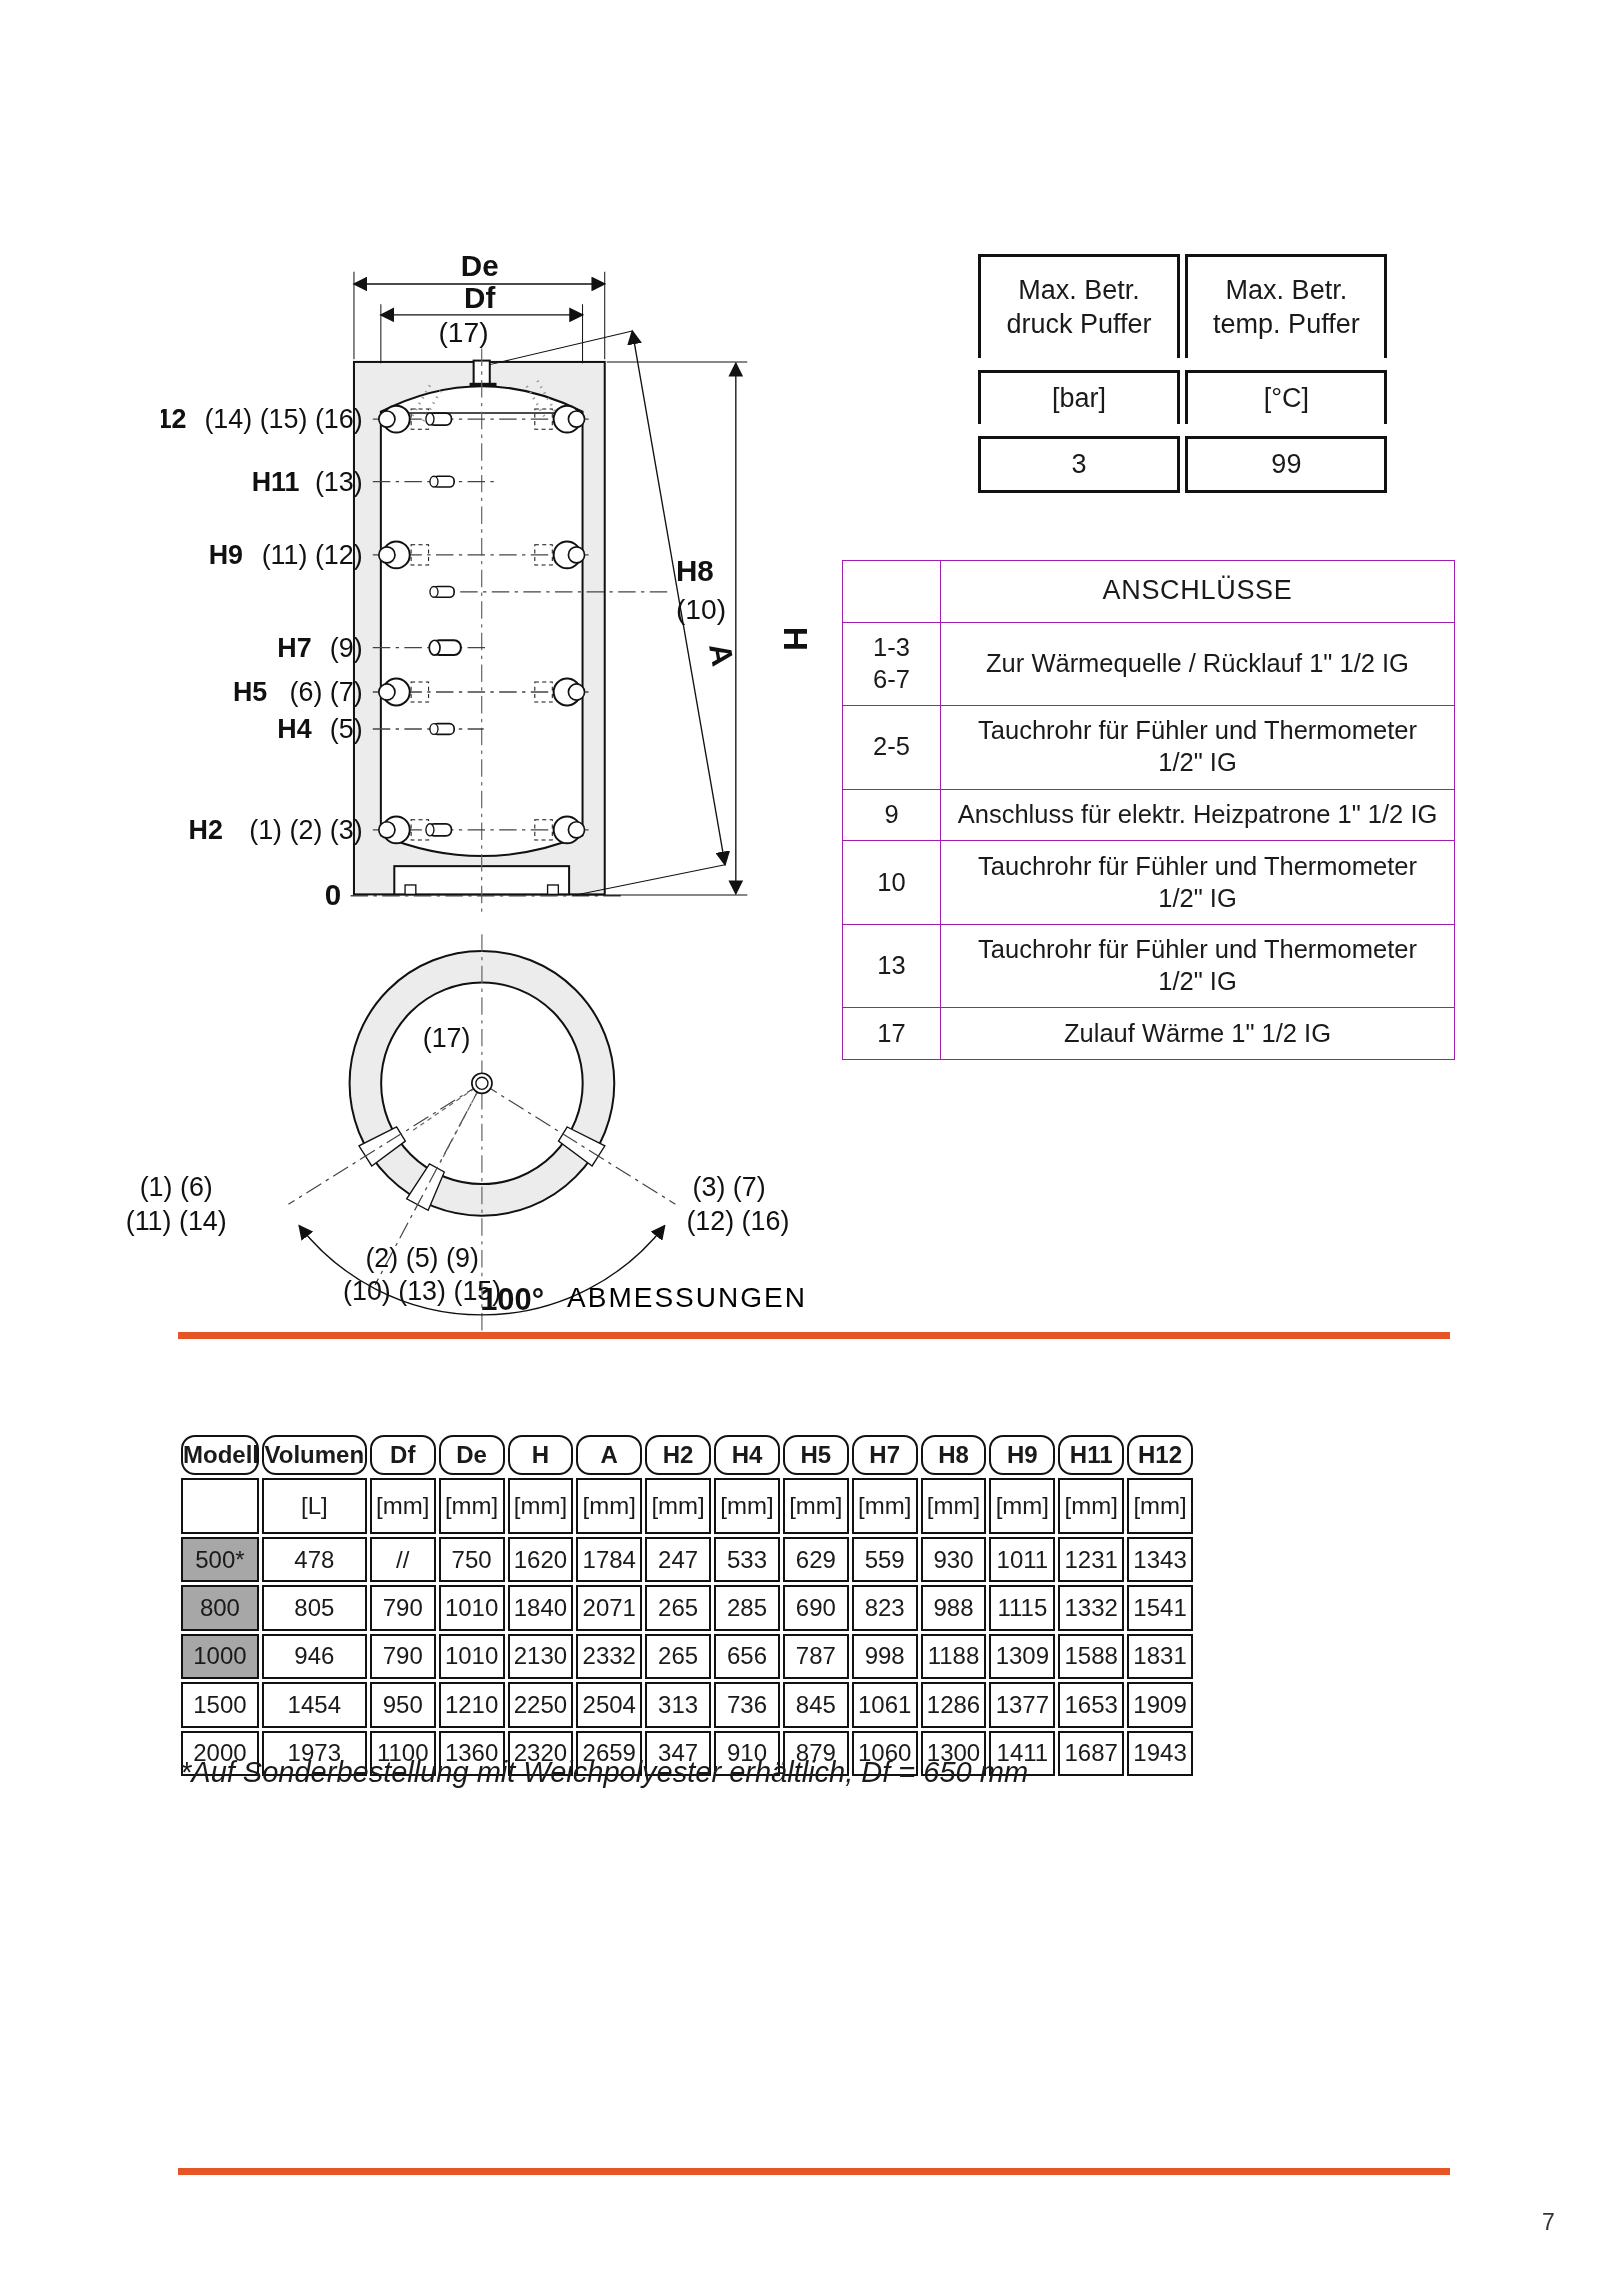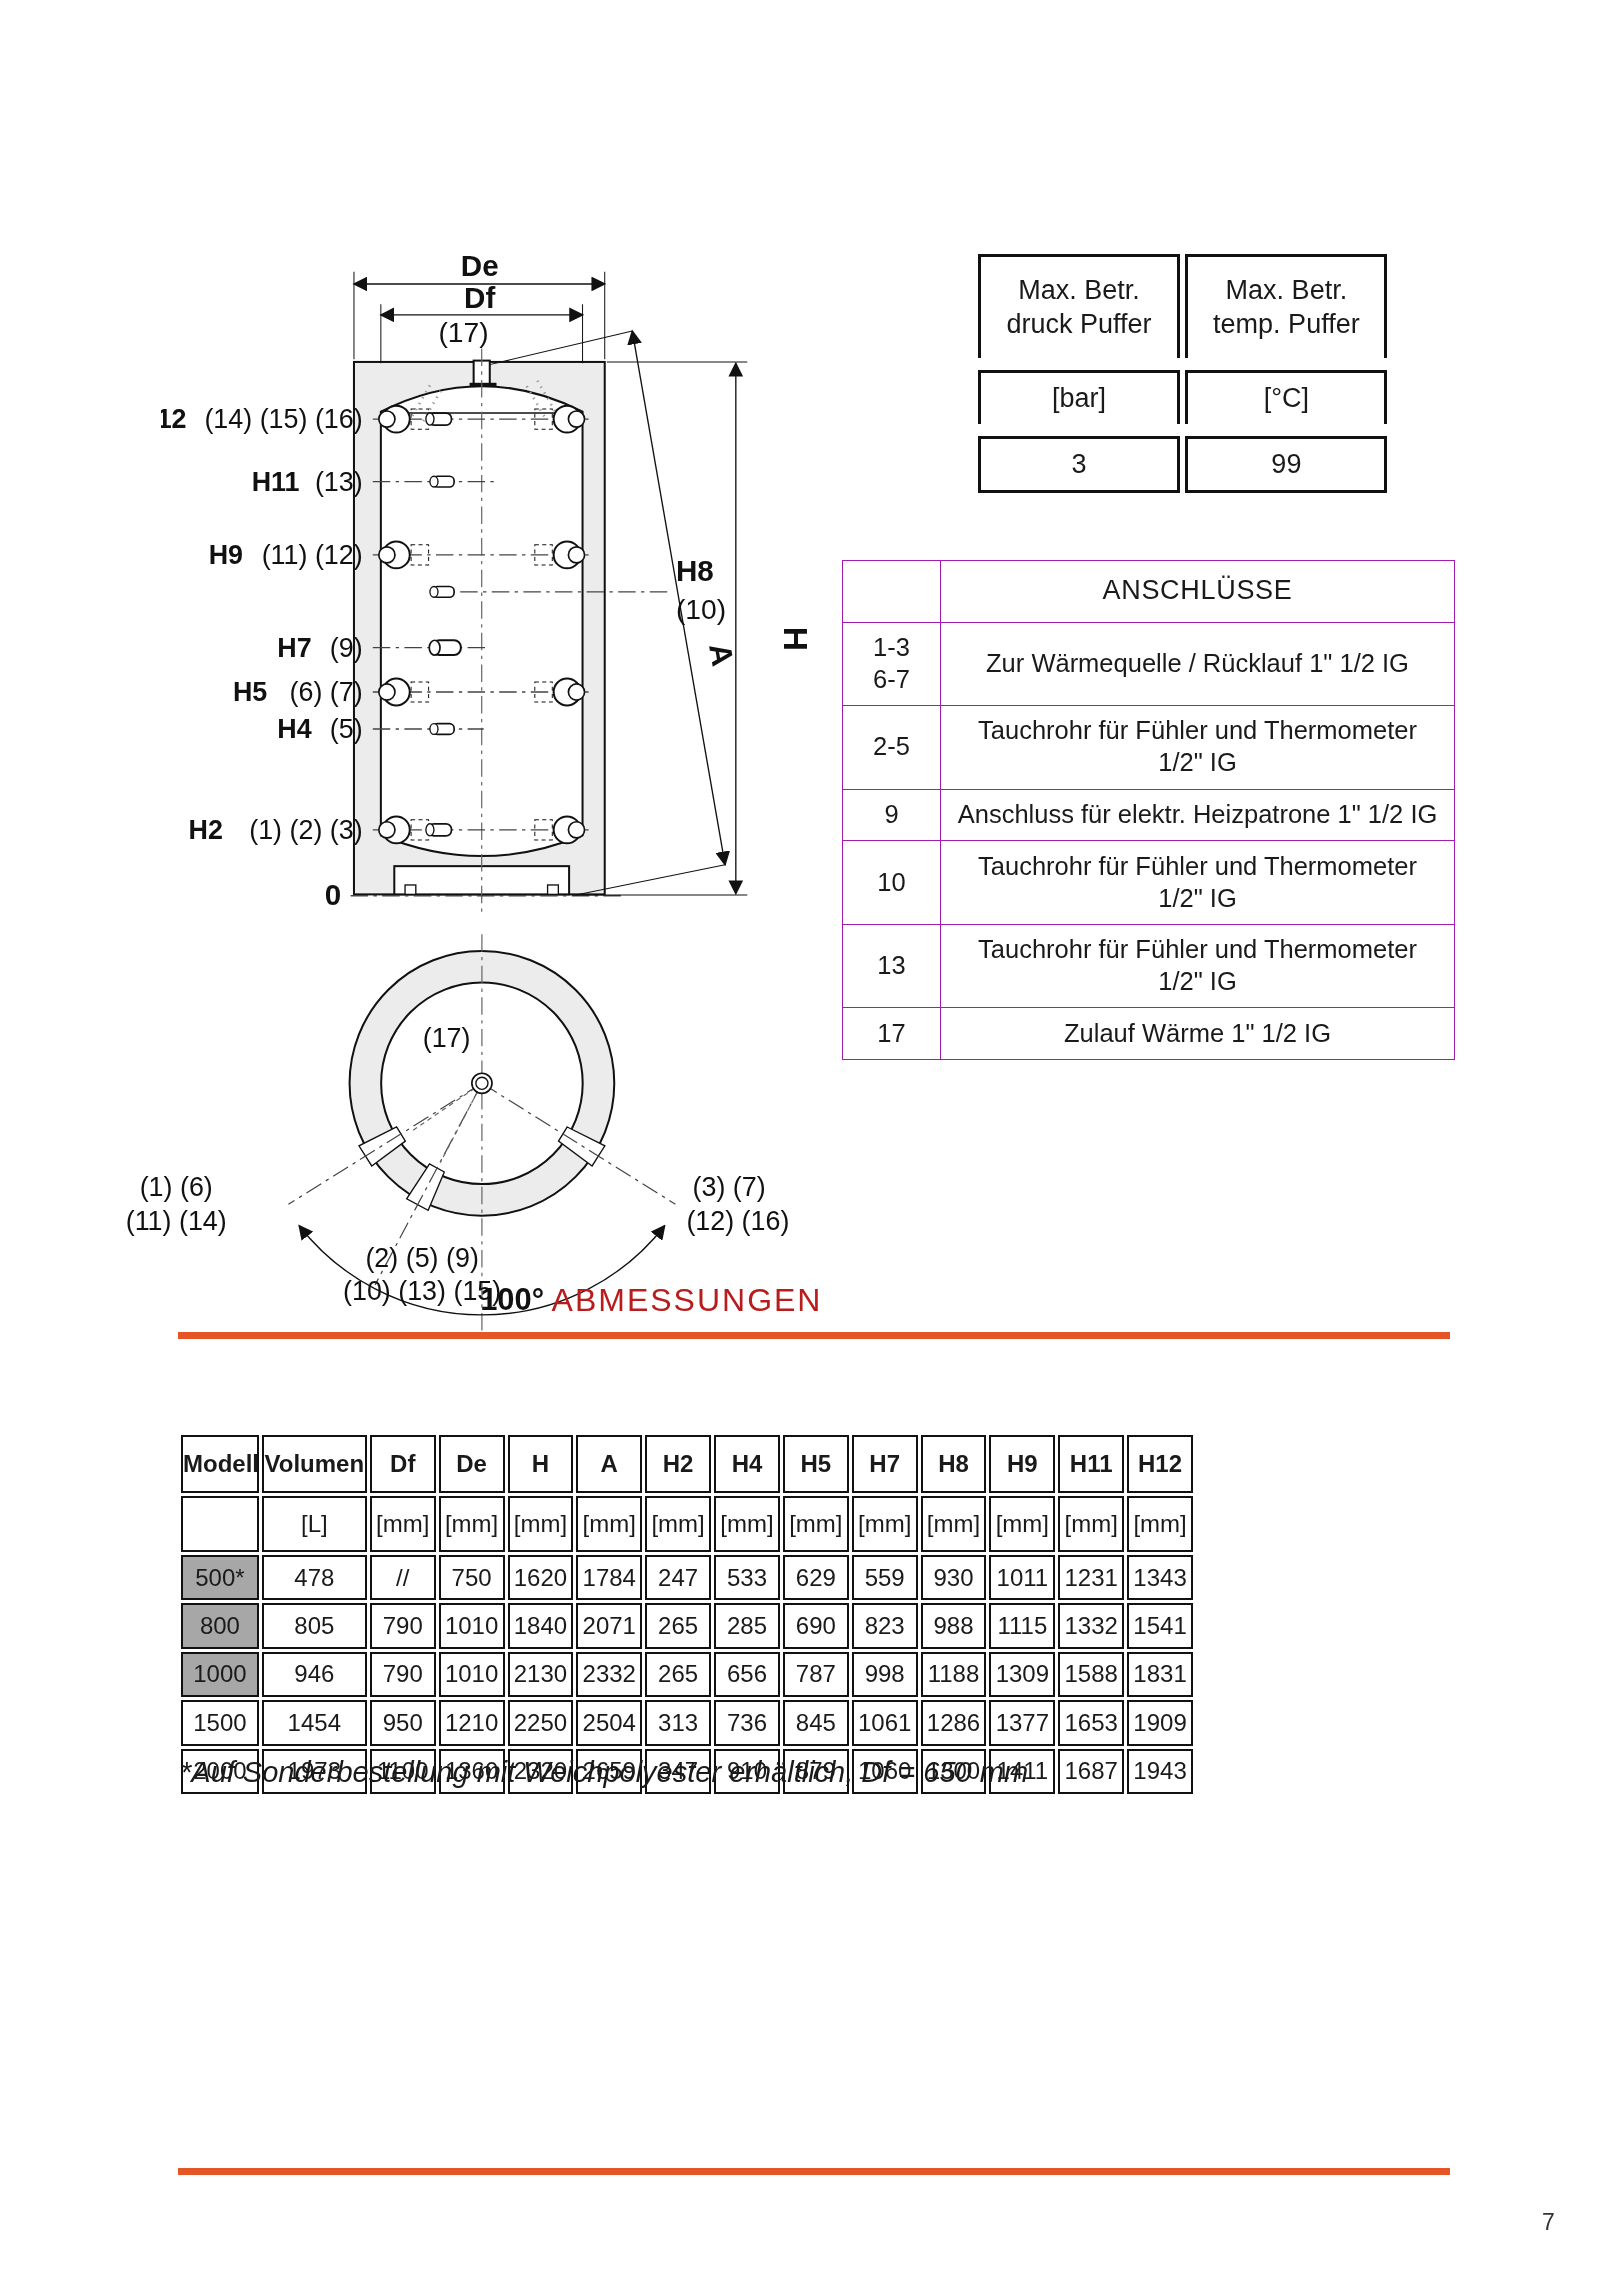--- a/index.html
+++ b/index.html
@@ -22,26 +22,26 @@
   .ctable{left:842px;top:560px;width:613px;border-collapse:collapse;table-layout:fixed;}
   .ctable td{border:1px solid #a21caf;text-align:center;vertical-align:middle;
              font-size:25.5px;line-height:1.25;padding:9.4px 12px;background:#fff;}
   .ctable td.num{width:89px;padding:9.4px 4px;}
   .ctable td.desc{white-space:pre-line;}
   .ctable .hdr{font-size:27px;letter-spacing:0.7px;padding:13.4px 6.7px;}
   .num .n2:not(:empty){}
 
   
   .dimtitle{left:178px;top:1282px;width:1018px;text-align:center;
-            font-size:32px;letter-spacing:2px;color:#b91c1c;}
+            font-size:28px;letter-spacing:2px;color:#000000;}
   .dtable{left:178px;top:1432px;width:1018px;border-collapse:separate;border-spacing:3.4px;
           table-layout:fixed;}
   .dtable td{border:2.7px solid #111;text-align:center;vertical-align:middle;
              font-size:24px;background:#fff;padding:6.7px 0;}
-  .dtable td.hd{font-weight:bold;padding:13px 0;}
+  .dtable td.hd{font-weight:bold;padding:4px 0;border-radius:14px;}
   .dtable td.un{padding:12px 0;}
   .dtable td.gray{background:#a7a7a8;}
   .footnote{left:180px;top:1756px;font-size:29px;font-style:italic;}
 
   .orange{height:7.4px;background:#e65525;}
   .o1{left:178px;top:1332px;width:1272px;}
   .o2{left:178px;top:2168px;width:1272px;}
   .pagenum{left:1542px;top:2209px;font-size:23px;color:#333;}
 
   

